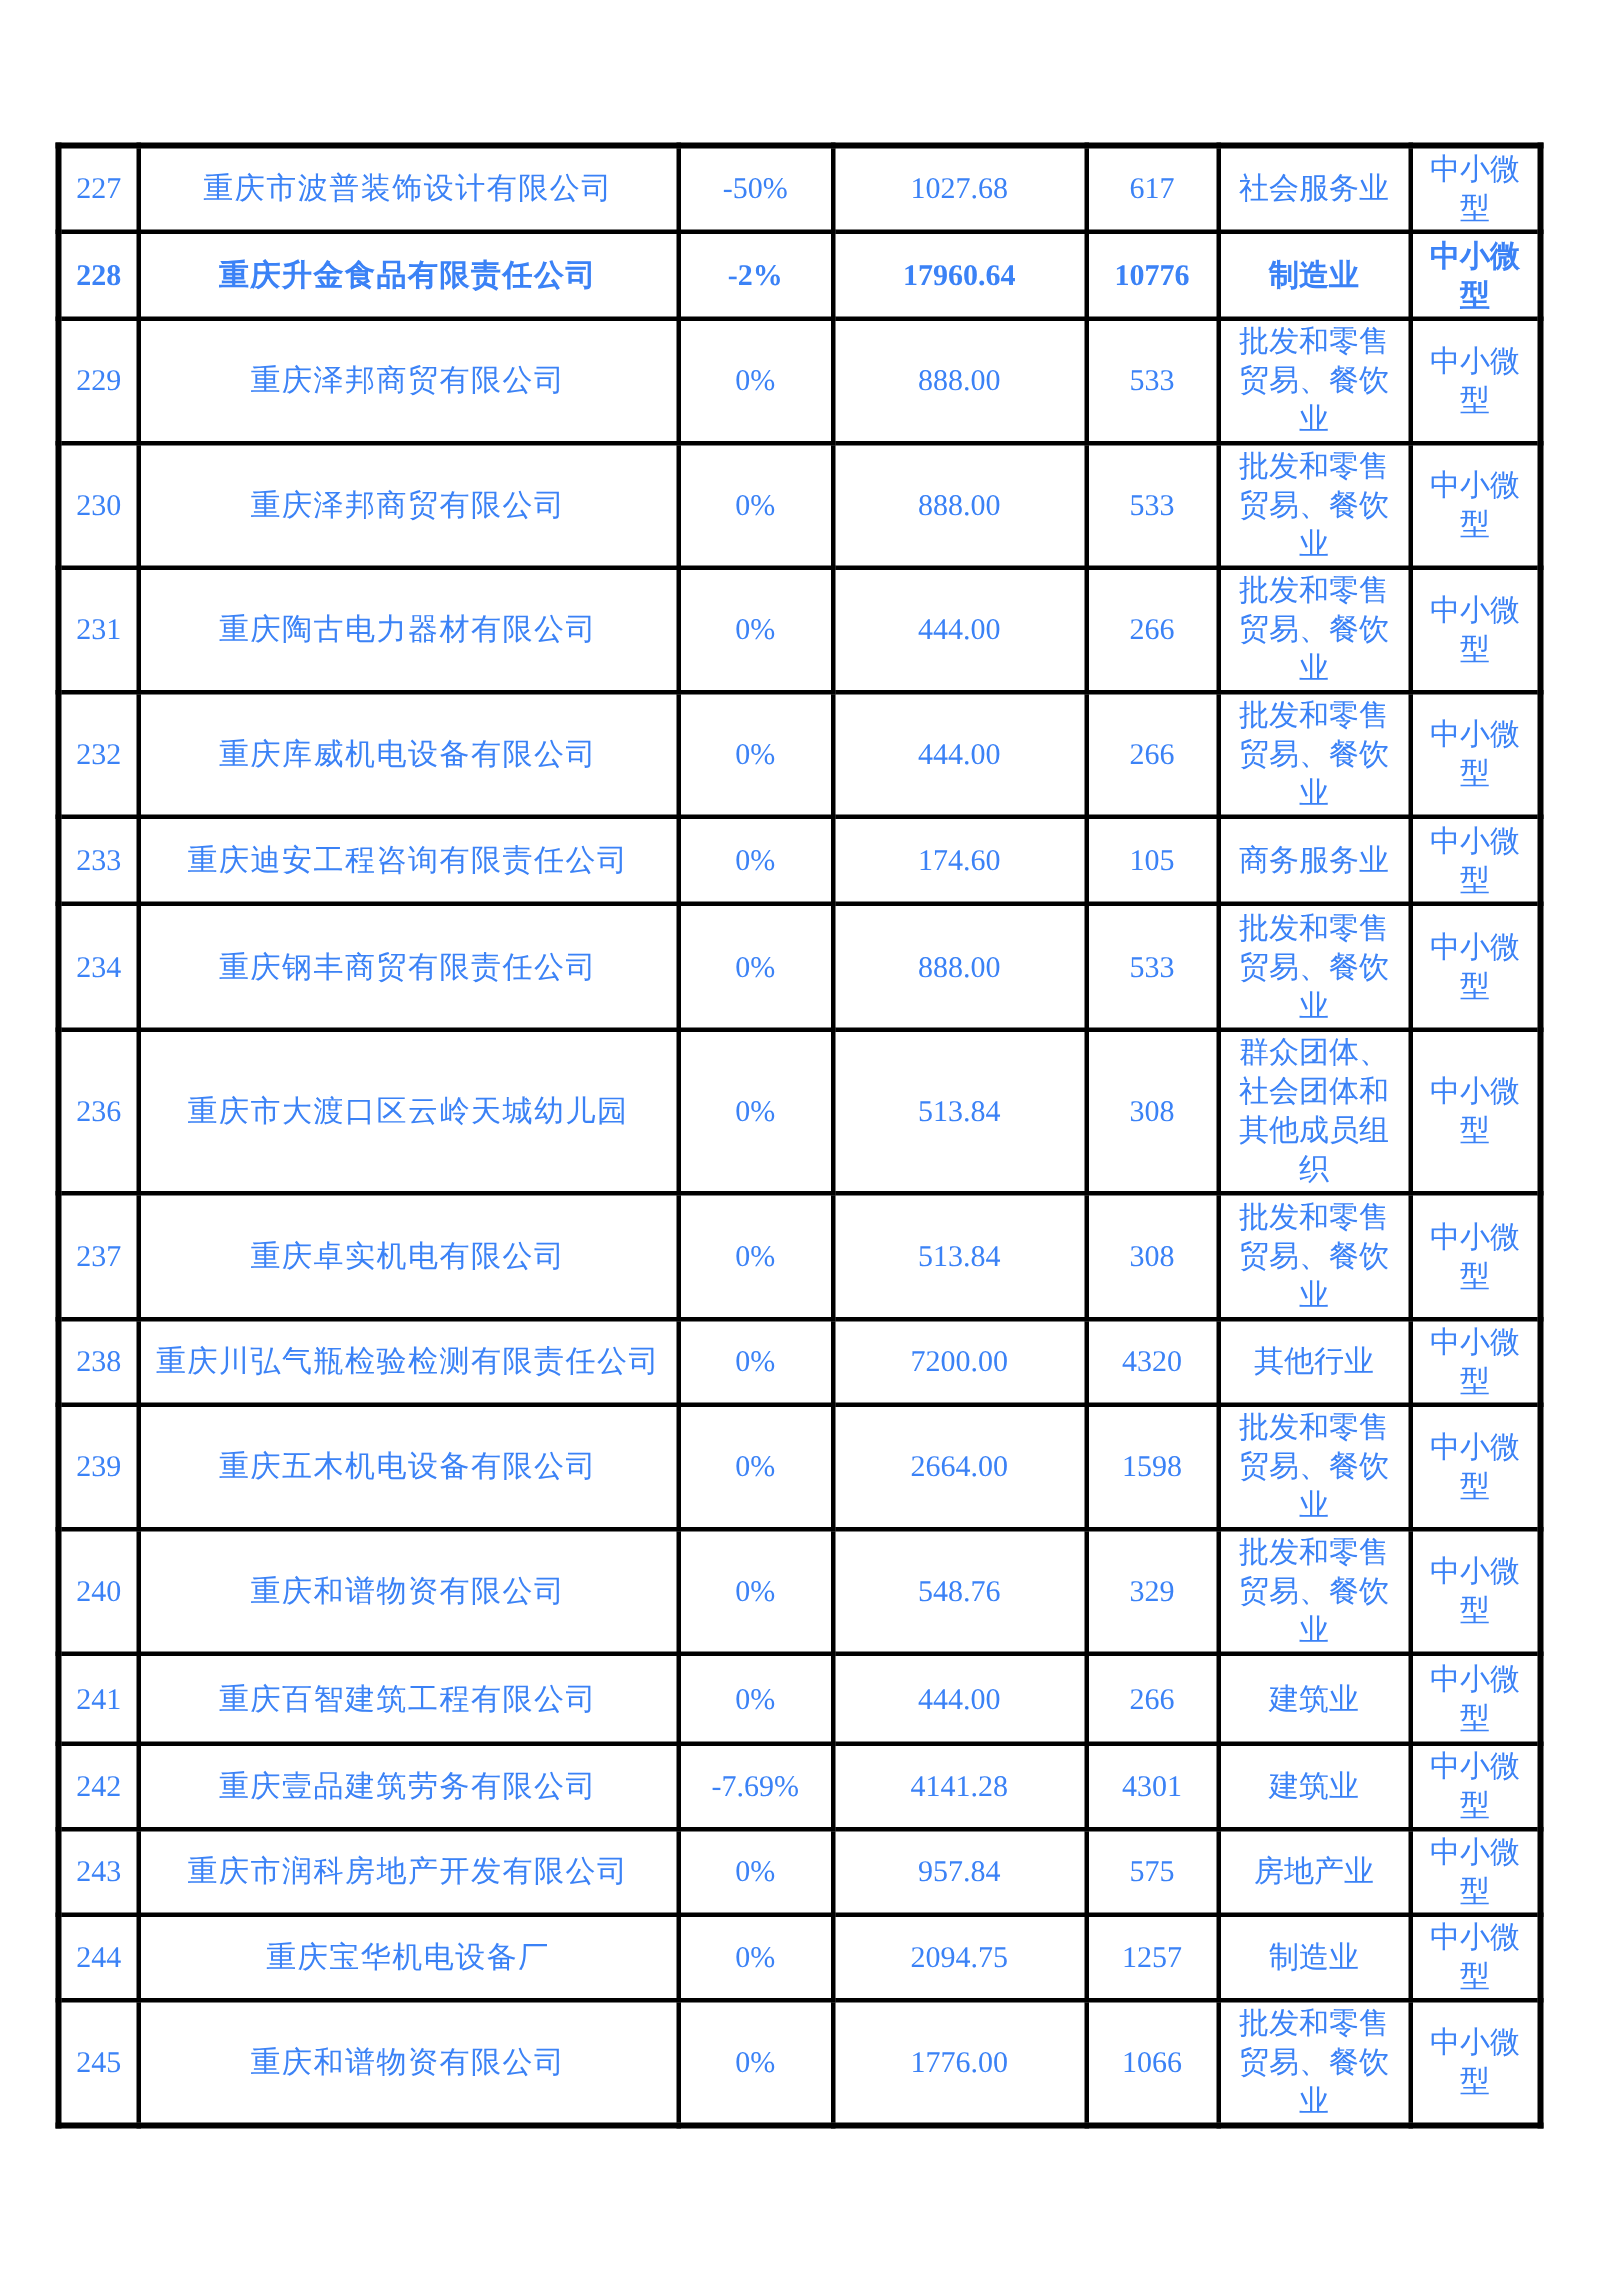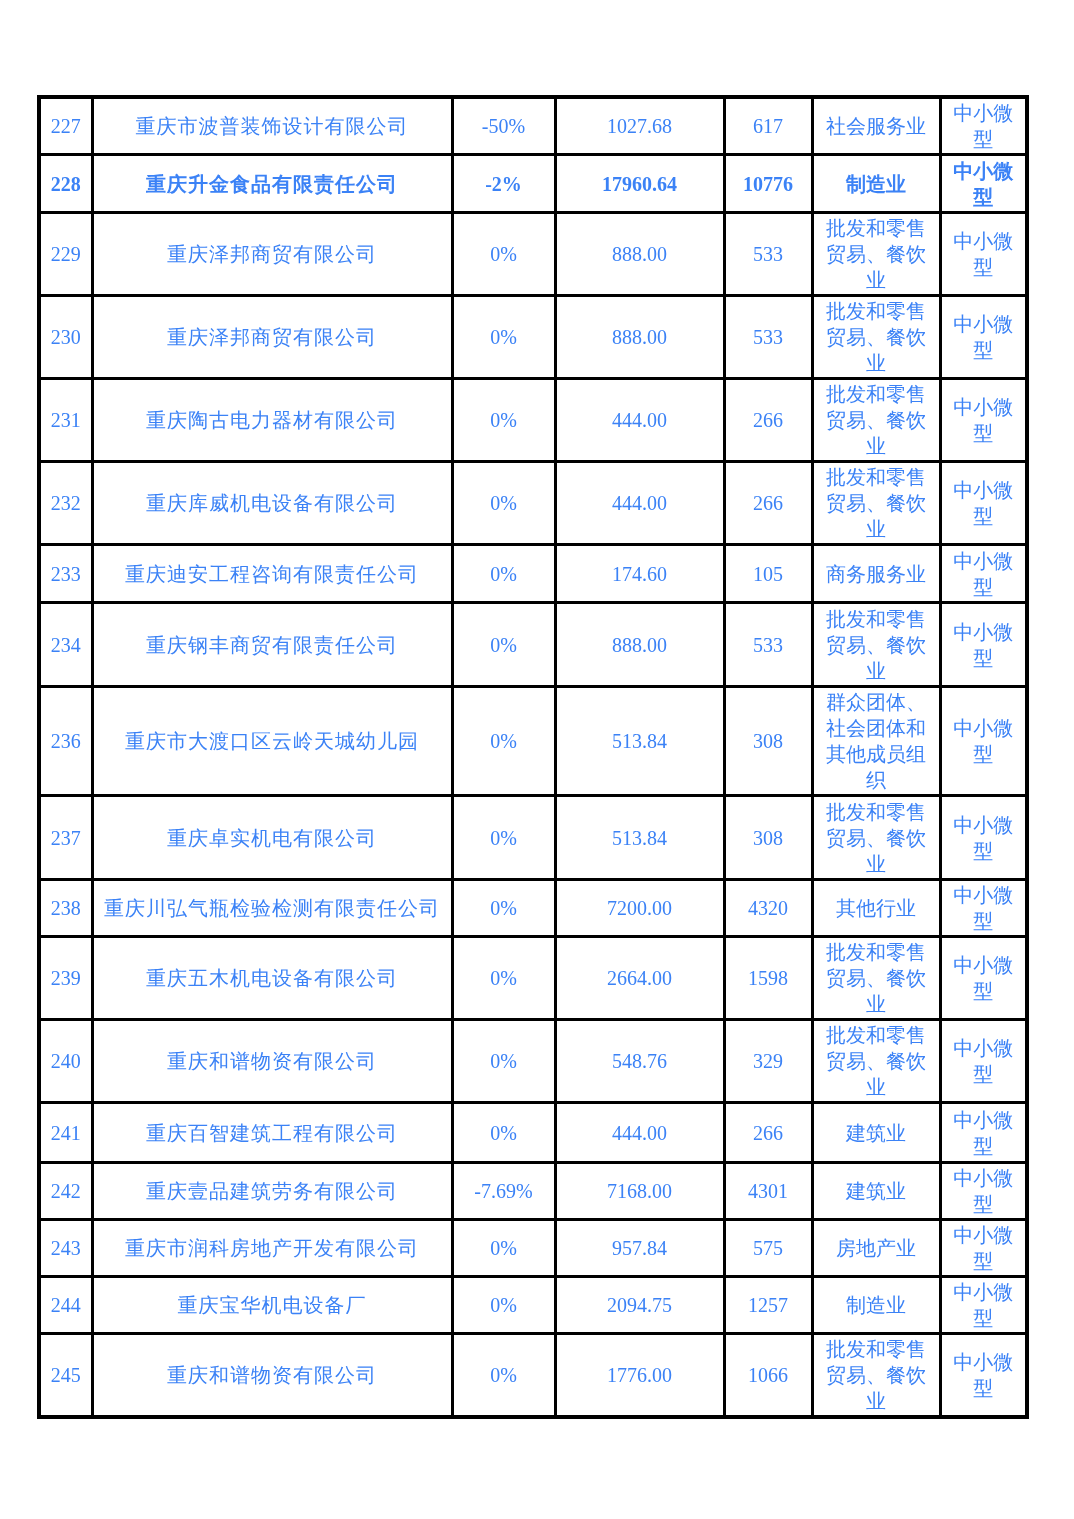--- a/index.html
+++ b/index.html
@@ -180,21 +180,21 @@
     <td class="c-pct">0%</td>
     <td class="c-amt">444.00</td>
     <td class="c-cnt">266</td>
     <td class="c-ind">建筑业</td>
     <td class="c-size">中小微型</td>
   </tr>
         <tr style="height: 50px;">
     <td class="c-no">242</td>
     <td class="c-name">重庆壹品建筑劳务有限公司</td>
     <td class="c-pct">-7.69%</td>
-    <td class="c-amt">7168.00</td>
+    <td class="c-amt">4141.28</td>
     <td class="c-cnt">4301</td>
     <td class="c-ind">建筑业</td>
     <td class="c-size">中小微型</td>
   </tr>
         <tr style="height: 53px;">
     <td class="c-no">243</td>
     <td class="c-name">重庆市润科房地产开发有限公司</td>
     <td class="c-pct">0%</td>
     <td class="c-amt">957.84</td>
     <td class="c-cnt">575</td>

